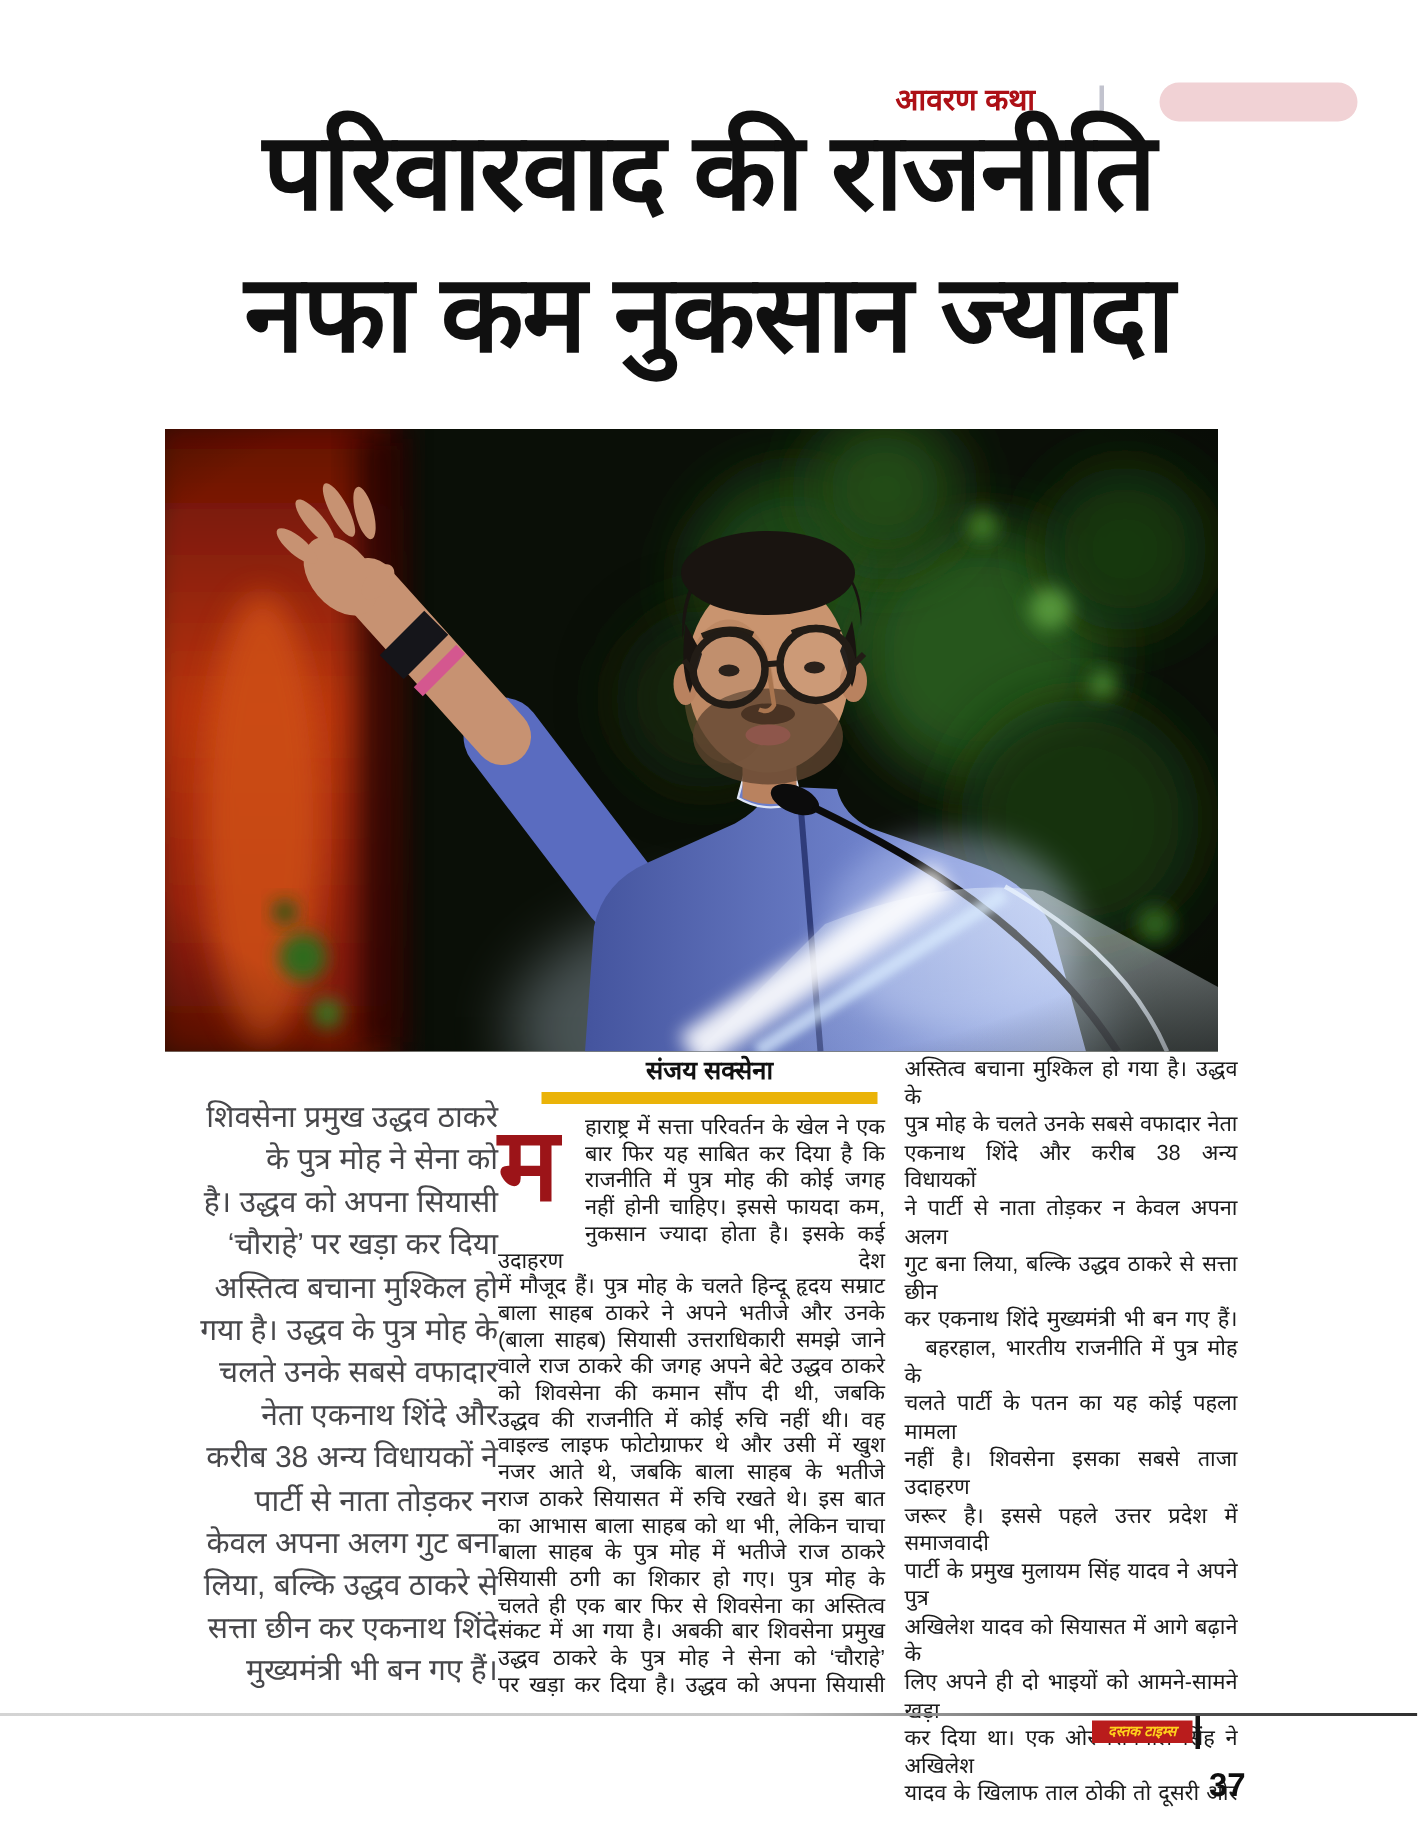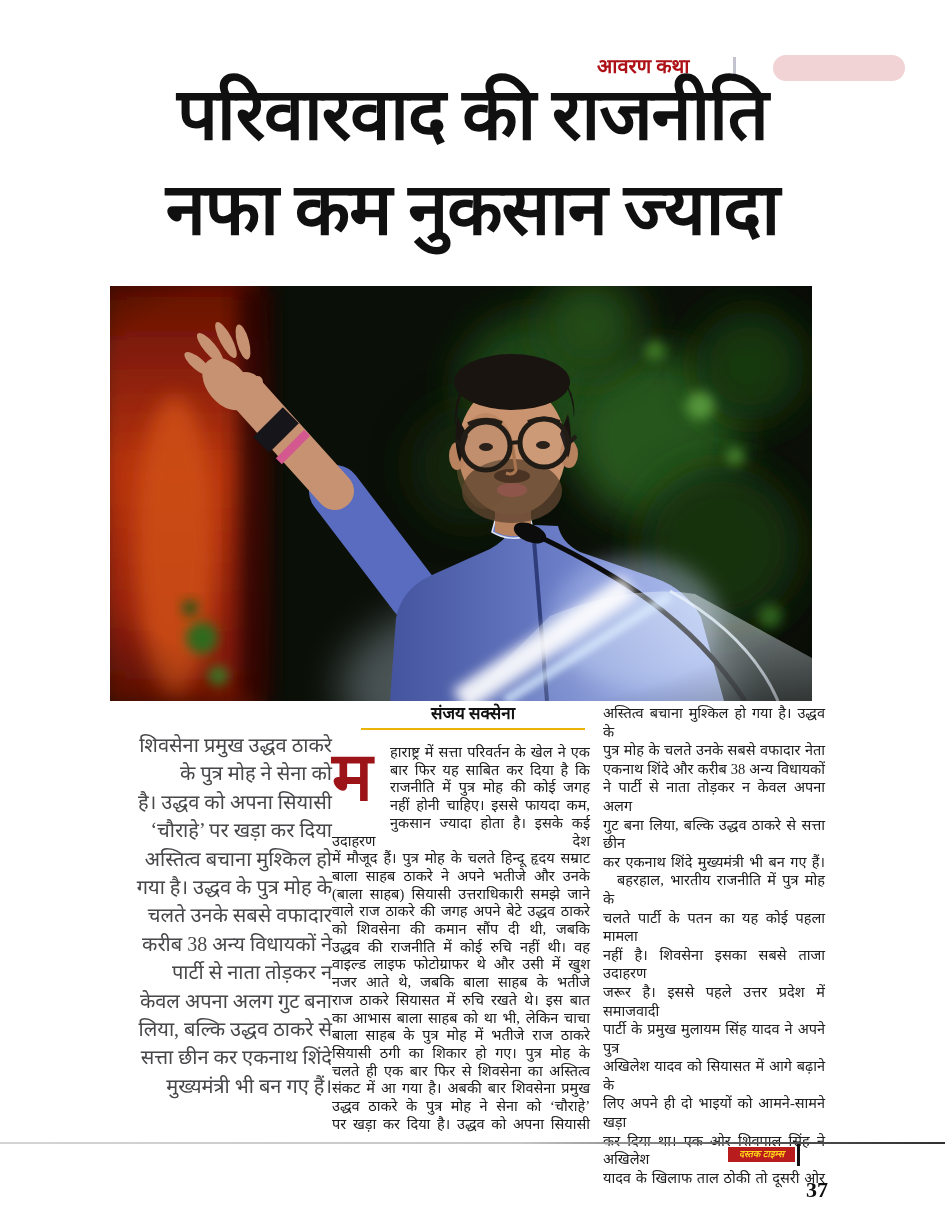--- a/index.html
+++ b/index.html
@@ -1,18 +1,18 @@
 <!DOCTYPE html>
 <html><head>
 <meta charset="utf-8">
 <style>
   html,body{margin:0;padding:0;background:#ffffff;}
   .page{
     position:relative; width:945px; height:1223px; background:#ffffff;
-    font-family:Liberation Serif, serif; overflow:hidden;
+    font-family:Liberation Sans, sans-serif; overflow:hidden;
     color:#1b1b1b;
   }
   
   .section-label{
     position:absolute; left:597px; top:52px; width:180px;
     font-size:20px; font-weight:bold; color:#ad1016;
   }
   .header-bar{
     position:absolute; left:733px; top:57px; width:3px; height:19px; background:#c2c3ce;
   }
@@ -29,21 +29,21 @@
   
   .photo{
     position:absolute; left:110px; top:286px; width:702px; height:415px;
     background:#0a0f07; overflow:hidden;
   }
   .photo svg{display:block;}
   
   .byline{
     position:absolute; left:361px; top:701px; width:224px;
     text-align:center; font-size:17px; font-weight:bold; color:#111;
-    padding-bottom:4px; border-bottom:2px solid #eab308;
+    padding-bottom:4px; border-bottom:8px solid #eab308;
   }
   
   .standfirst{
     position:absolute; left:28px; top:731px; width:304px;
     font-size:20px; line-height:28.4px; color:#47474a;
   }
   .sf-line{ text-align:right; white-space:nowrap; }
   
   .col{ font-size:14.5px; color:#1b1b1b; }
   .col-mid{
@@ -225,20 +225,21 @@
   </div>
 
   <div class="standfirst">
       <div class="sf-line">शिवसेना प्रमुख उद्धव ठाकरे</div>
       <div class="sf-line">के पुत्र मोह ने सेना को</div>
       <div class="sf-line">है। उद्धव को अपना सियासी</div>
       <div class="sf-line">‘चौराहे’ पर खड़ा कर दिया</div>
       <div class="sf-line">अस्तित्व बचाना मुश्किल हो</div>
       <div class="sf-line">गया है। उद्धव के पुत्र मोह के</div>
       <div class="sf-line">चलते उनके सबसे वफादार</div>
+      <div class="sf-line">नेता एकनाथ शिंदे और</div>
       <div class="sf-line">करीब 38 अन्य विधायकों ने</div>
       <div class="sf-line">पार्टी से नाता तोड़कर न</div>
       <div class="sf-line">केवल अपना अलग गुट बना</div>
       <div class="sf-line">लिया, बल्कि उद्धव ठाकरे से</div>
       <div class="sf-line">सत्ता छीन कर एकनाथ शिंदे</div>
       <div class="sf-line">मुख्यमंत्री भी बन गए हैं।</div>
     </div>
 
   <div class="col col-mid">
     <span class="dropcap">म</span>

